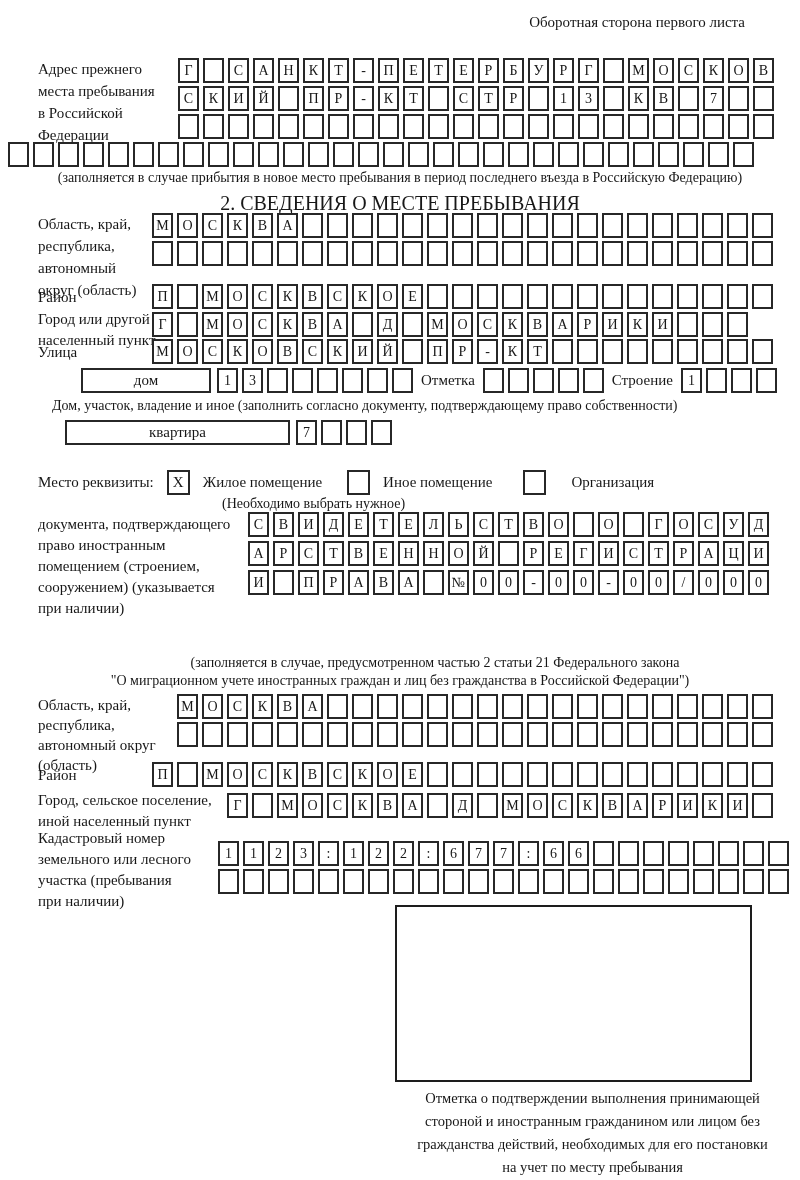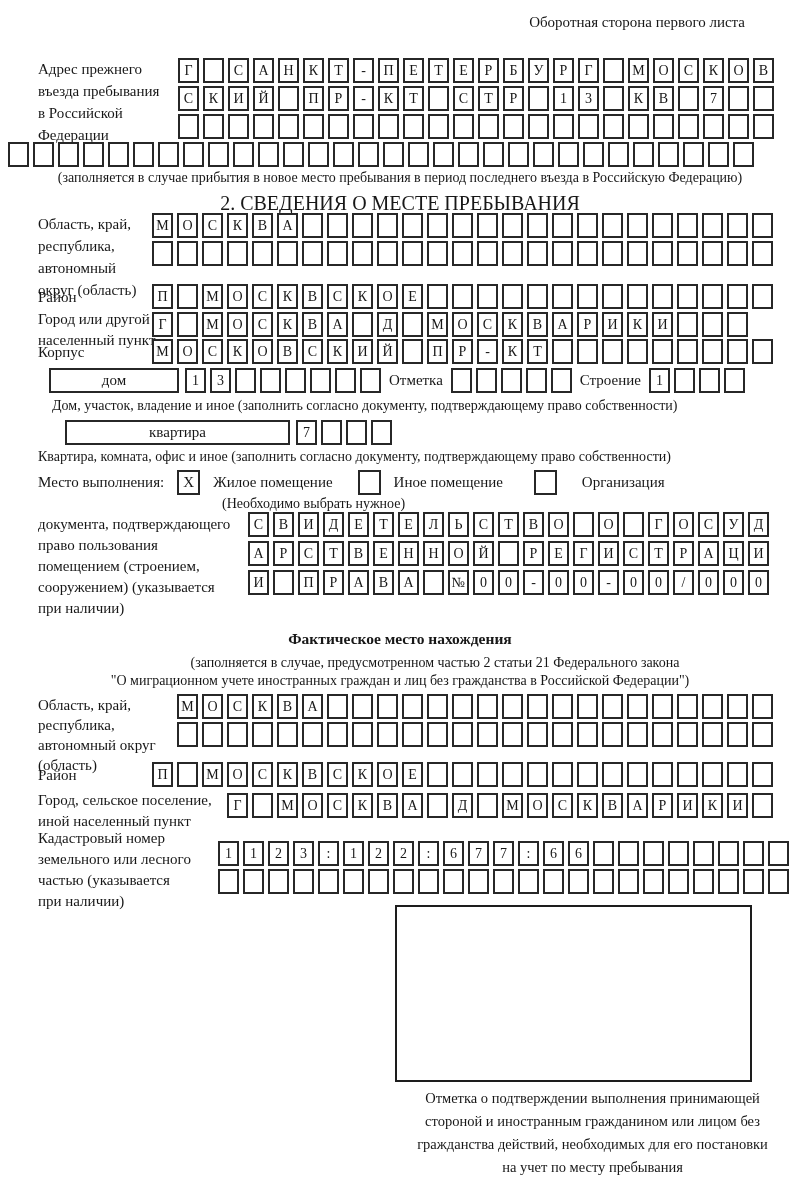--- a/index.html
+++ b/index.html
@@ -38,21 +38,21 @@
 </style>
 </head>
 <body>
 
 <div class="page">
 
   <div class="abs corner" style="right:55px; top:14px;">Оборотная сторона первого листа</div>
 
   <div class="abs label" style="left:38px; top:58px;">
       <div>Адрес прежнего</div>
-      <div>въезда пребывания</div>
+      <div>места пребывания</div>
       <div>в Российской</div>
       <div>Федерации</div>
     </div>
   <div class="abs cells" style="left:178px; top:58px;">
       <span class="cell">Г</span>
       <span class="cell"></span>
       <span class="cell">С</span>
       <span class="cell">А</span>
       <span class="cell">Н</span>
       <span class="cell">К</span>
@@ -277,21 +277,21 @@
       <span class="cell">А</span>
       <span class="cell">Р</span>
       <span class="cell">И</span>
       <span class="cell">К</span>
       <span class="cell">И</span>
       <span class="cell"></span>
       <span class="cell"></span>
       <span class="cell"></span>
     </div>
 
-  <div class="abs label" style="left:38px; top:341px;">Корпус</div>
+  <div class="abs label" style="left:38px; top:341px;">Улица</div>
   <div class="abs cells" style="left:152px; top:339px;">
       <span class="cell">М</span>
       <span class="cell">О</span>
       <span class="cell">С</span>
       <span class="cell">К</span>
       <span class="cell">О</span>
       <span class="cell">В</span>
       <span class="cell">С</span>
       <span class="cell">К</span>
       <span class="cell">И</span>
@@ -306,21 +306,21 @@
       <span class="cell"></span>
       <span class="cell"></span>
       <span class="cell"></span>
       <span class="cell"></span>
       <span class="cell"></span>
       <span class="cell"></span>
       <span class="cell"></span>
       <span class="cell"></span>
     </div>
 
-  <div class="abs hrow" style="left:49px; top:368px;">
+  <div class="abs hrow" style="left:81px; top:368px;">
     <div class="wbox" style="width:130px;">дом</div>
     <div class="cells">
         <span class="cell">1</span>
         <span class="cell">3</span>
         <span class="cell"></span>
         <span class="cell"></span>
         <span class="cell"></span>
         <span class="cell"></span>
         <span class="cell"></span>
         <span class="cell"></span>
@@ -345,36 +345,35 @@
 
   <div class="abs hrow" style="left:65px; top:420px;">
     <div class="wbox" style="width:225px;">квартира</div>
     <div class="cells">
         <span class="cell">7</span>
         <span class="cell"></span>
         <span class="cell"></span>
         <span class="cell"></span>
       </div>
   </div>
-  <div class="abs note" style="left:38px; top:449px;">Квартира, комната, офис и иное (заполнить согласно документу, подтверждающему право собственности)</div>
 
   <div class="abs stay" style="left:38px; top:470px;">
-    <span>Место выполнения:</span>
+    <span>Место реквизиты:</span>
     <span class="chk">X</span>
     <span>Жилое помещение</span>
     <span class="chk" style="margin-left:12px;"></span>
     <span>Иное помещение</span>
     <span class="chk" style="margin-left:18px;"></span>
     <span style="margin-left:12px;">Организация</span>
   </div>
   <div class="abs note" style="left:222px; top:496px;">(Необходимо выбрать нужное)</div>
 
   <div class="abs label lh21" style="left:38px; top:514px;">
       <div>документа, подтверждающего</div>
-      <div>право пользования</div>
+      <div>право иностранным</div>
       <div>помещением (строением,</div>
       <div>сооружением) (указывается</div>
       <div>при наличии)</div>
     </div>
   <div class="abs cells" style="left:248px; top:512px;">
       <span class="cell">С</span>
       <span class="cell">В</span>
       <span class="cell">И</span>
       <span class="cell">Д</span>
       <span class="cell">Е</span>
@@ -435,21 +434,20 @@
       <span class="cell">0</span>
       <span class="cell">-</span>
       <span class="cell">0</span>
       <span class="cell">0</span>
       <span class="cell">/</span>
       <span class="cell">0</span>
       <span class="cell">0</span>
       <span class="cell">0</span>
     </div>
 
-  <div class="abs subtitle center" style="top:630px;">Фактическое место нахождения</div>
   <div class="abs note center" style="top:655px;margin-left:35px;">(заполняется в случае, предусмотренном частью 2 статьи 21 Федерального закона</div>
   <div class="abs note center" style="top:673px;">"О миграционном учете иностранных граждан и лиц без гражданства в Российской Федерации")</div>
 
   <div class="abs label lh20" style="left:38px; top:695px;">
       <div>Область, край,</div>
       <div>республика,</div>
       <div>автономный округ</div>
       <div>(область)</div>
     </div>
   <div class="abs cells" style="left:177px; top:694px;">
@@ -559,21 +557,21 @@
       <span class="cell">Р</span>
       <span class="cell">И</span>
       <span class="cell">К</span>
       <span class="cell">И</span>
       <span class="cell"></span>
     </div>
 
   <div class="abs label lh21" style="left:38px; top:828px;">
       <div>Кадастровый номер</div>
       <div>земельного или лесного</div>
-      <div>частью (указывается</div>
+      <div>участка (пребывания</div>
       <div>при наличии)</div>
     </div>
   <div class="abs cells" style="left:218px; top:841px;">
       <span class="cell">1</span>
       <span class="cell">1</span>
       <span class="cell">2</span>
       <span class="cell">3</span>
       <span class="cell">:</span>
       <span class="cell">1</span>
       <span class="cell">2</span>

